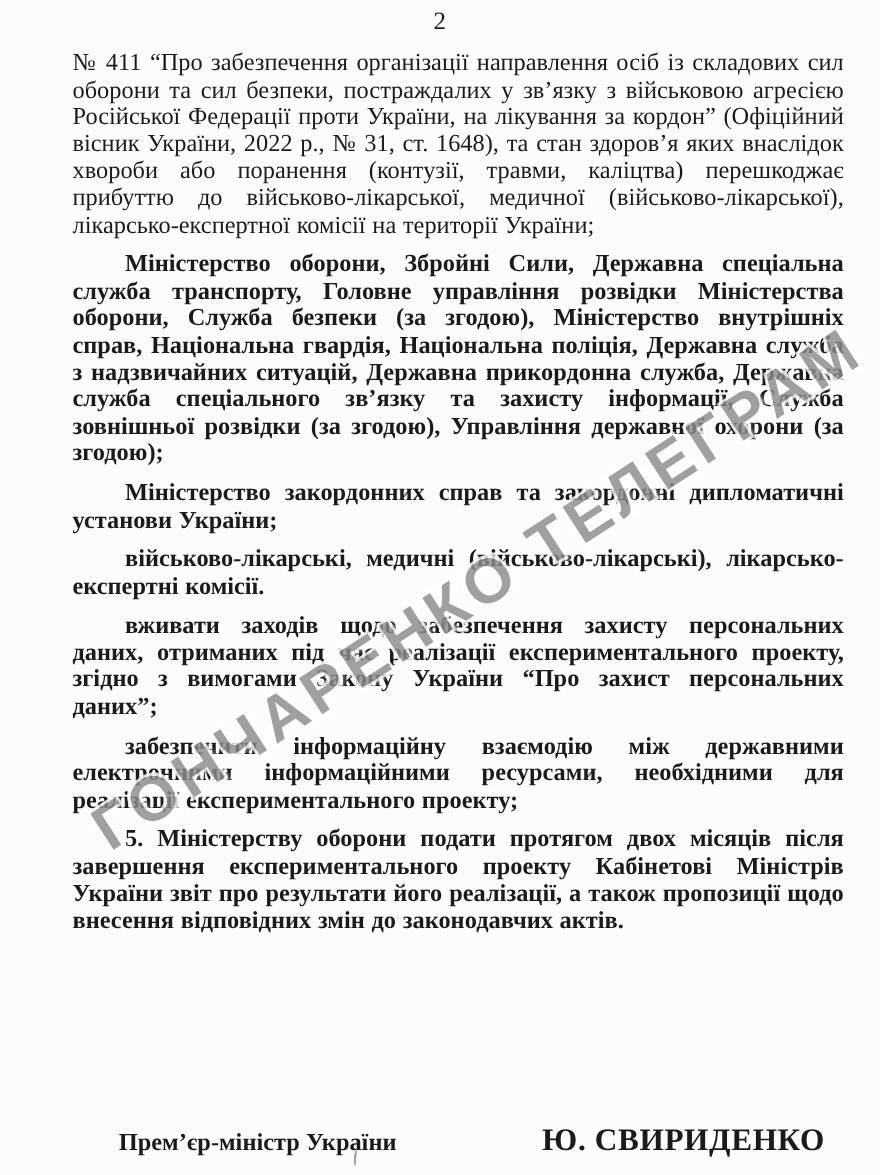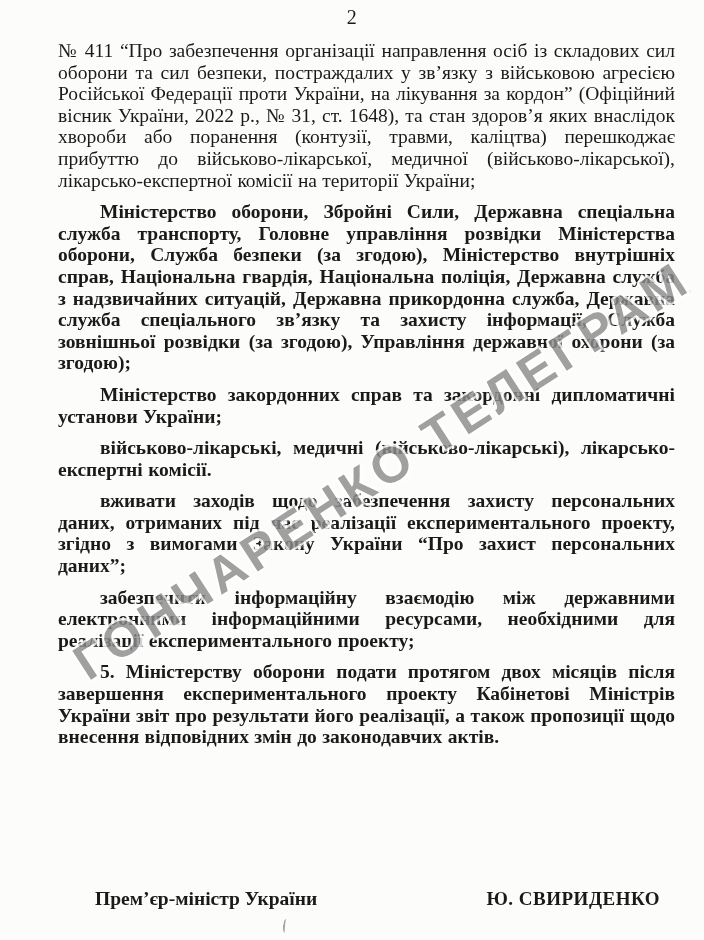--- a/index.html
+++ b/index.html
@@ -57,23 +57,24 @@
     top: 888px;
     width: 617px;
     display: flex;
     justify-content: space-between;
     align-items: baseline;
     font-weight: bold;
   }
   .sig-role {
     margin-left: 52px;
     font-size: 19.5px;
+    margin-top: 16px;
   }
   .sig-name {
-    font-size: 19px;
+    font-size: 25px;
     letter-spacing: 0.5px;
   }
   .watermark {
     position: absolute;
     left: 22px;
     top: 446px;
     width: 706px;
     text-align: center;
     white-space: nowrap;
     transform: rotate(-33deg);

